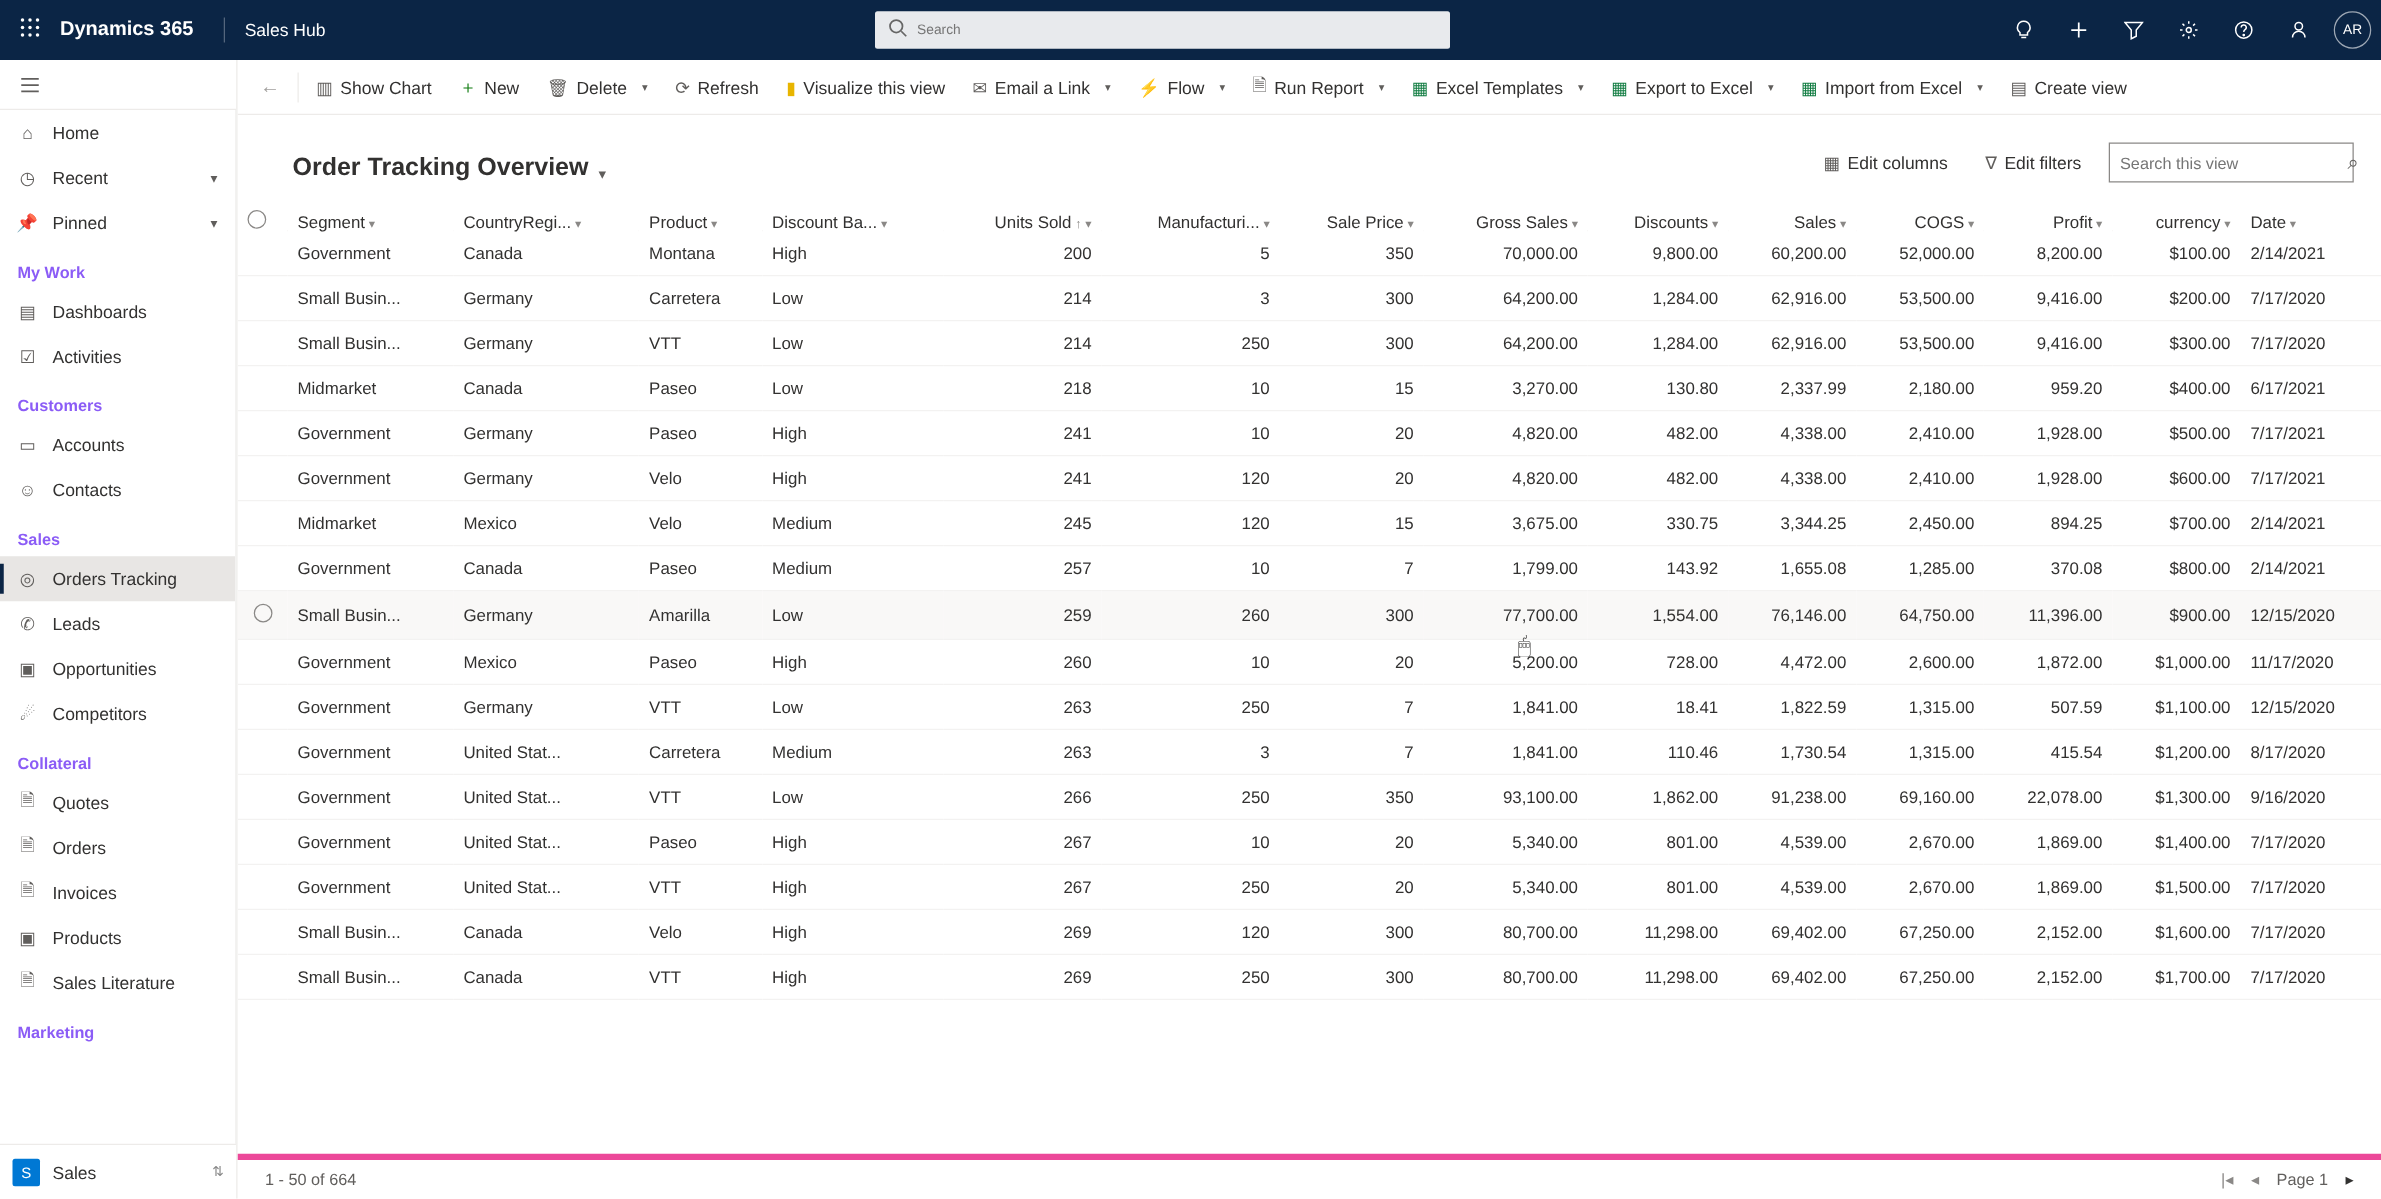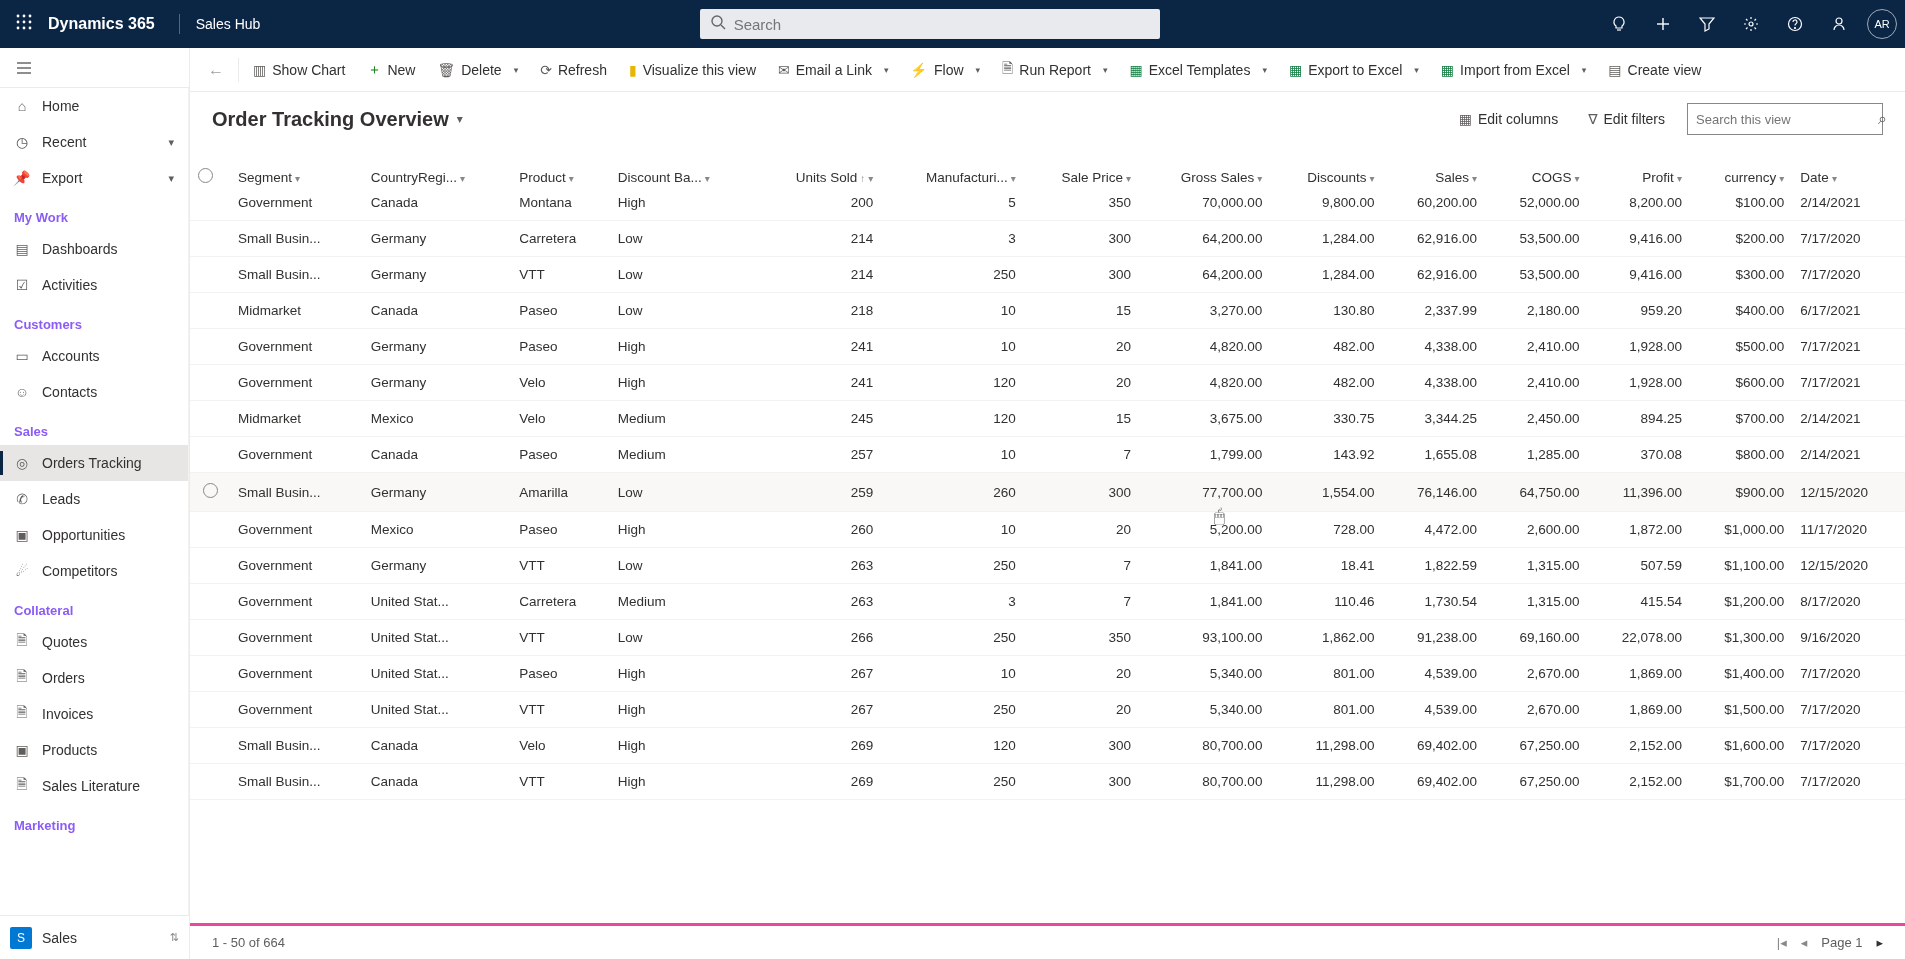--- a/index.html
+++ b/index.html
@@ -6,21 +6,21 @@
 body { width: 1905px; height: 959px; overflow: hidden; background: #fff; color: #323130; }
 
 
 .topbar { height: 48px; background: #0b2545; display: flex; align-items: center; color: #fff; }
 .topbar .waffle { width: 48px; text-align: center; font-size: 18px; }
 .topbar .brand { font-weight: 700; font-size: 16px; padding-right: 24px; }
 .topbar .sep { width: 1px; height: 20px; background: rgba(255,255,255,.3); margin-right: 16px; }
 .topbar .app { font-size: 14px; }
 .topbar .spacer1 { flex: 1; }
 .topbar .search { display: flex; align-items: center; background: #e8eaed; width: 460px; height: 30px; border-radius: 2px; padding: 0 10px; color: #666; gap: 8px; }
-.topbar .search input { border: 0; background: transparent; outline: none; flex: 1; font-size: 15px; color: #701a75; }
+.topbar .search input { border: 0; background: transparent; outline: none; flex: 1; font-size: 11px; color: #701a75; }
 .topbar .icons { display: flex; align-items: center; gap: 4px; padding-right: 8px; }
 .topbar .ticon { width: 40px; height: 48px; display: flex; align-items: center; justify-content: center; cursor: pointer; }
 .topbar .avatar { width: 30px; height: 30px; border-radius: 50%; border: 1px solid rgba(255,255,255,.6); display: flex; align-items: center; justify-content: center; font-size: 11px; margin-left: 4px; }
 
 
 .shell { display: flex; height: calc(100% - 48px); }
 
 
 .sidebar { width: 190px; border-right: 1px solid #edebe9; display: flex; flex-direction: column; font-size: 14px; color: #323130; overflow-y: auto; }
 .sb-ham { height: 40px; display: flex; align-items: center; padding-left: 16px; border-bottom: 1px solid #edebe9; color: #605e5c; }
@@ -38,40 +38,40 @@
 
 
 .main { flex: 1; display: flex; flex-direction: column; overflow: hidden; }
 .cmdbar { height: 44px; border-bottom: 1px solid #edebe9; display: flex; align-items: center; padding: 0 8px; gap: 2px; }
 .cmdbar .back { width: 36px; text-align: center; color: #a19f9d; }
 .cmd { display: flex; align-items: center; height: 44px; padding: 0 10px; gap: 6px; cursor: pointer; font-size: 14px; color: #323130; }
 .cmd .ci { color: #605e5c; display: inline-flex; }
 .cmd.split::after { content: "▾"; font-size: 9px; margin-left: 6px; color: #605e5c; }
 .vsep { width: 1px; height: 24px; background: #edebe9; margin: 0 2px; }
 
-.viewhdr { height: 54px; display: flex; align-items: center; padding: 0 22px; gap: 8px; }
+.viewhdr { height: 54px; display: flex; align-items: flex-end; padding: 0 22px; gap: 8px; margin-left: 22px; }
 .viewhdr .title { font-size: 20px; font-weight: 600; }
 .viewhdr .dd { color: #605e5c; font-size: 12px; }
 .viewhdr .right { margin-left: auto; display: flex; align-items: center; gap: 14px; }
 .viewhdr .ract { display: flex; align-items: center; gap: 6px; padding: 6px 8px; cursor: pointer; font-size: 14px; }
 .viewhdr .ract .ci { color: #605e5c; }
 .viewhdr .searchview { border: 1px solid #8a8886; width: 196px; height: 32px; display: flex; align-items: center; padding: 0 8px; gap: 6px; }
 .viewhdr .searchview input { border: 0; outline: none; flex: 1; font-size: 13px; }
 
 .gridwrap { flex: 1; overflow: auto; }
 table.grid { border-collapse: collapse; width: 100%; font-size: 13.5px; }
 .grid th { text-align: left; font-weight: 400; color: #323130; border-bottom: 1px solid #edebe9; padding: 10px 8px; white-space: nowrap; position: sticky; top: 12px; background: #fff; }
 .grid th .sort, .grid th .drop { font-size: 10px; color: #8a8886; margin-left: 3px; }
 .grid td { border-bottom: 1px solid #f3f2f1; padding: 10px 8px; white-space: nowrap; }
 .grid td.num, .grid th.num { text-align: right; }
 .chkcol { width: 40px; text-align: center; }
 .rowchk { width: 15px; height: 15px; border: 1px solid #8a8886; border-radius: 50%; display: inline-block; }
 .grid tbody tr.hover { background: #f9f8f7; }
 
-.footer { height: 36px; border-top: 3px solid #ec4899; display: flex; align-items: center; padding: 0 22px; font-size: 13px; color: #605e5c; }
+.footer { height: 36px; border-top: 5px solid #ec4899; display: flex; align-items: center; padding: 0 22px; font-size: 13px; color: #605e5c; }
 .footer .right { margin-left: auto; display: flex; align-items: center; gap: 14px; }
 .footer .pg { color: #8a8886; cursor: pointer; }
 
 .cursor { position: absolute; left: 1214px; top: 506px; pointer-events: none; font-size: 18px; }
 
 svg { width: 16px; height: 16px; }
 </style>
 </head>
 <body>
 
@@ -157,21 +157,21 @@
           <span class="ic">⌂</span>
           <span>Home</span>
         </div>
       <div class="sb-item">
           <span class="ic">◷</span>
           <span>Recent</span>
           <span class="chev">▾</span>
         </div>
       <div class="sb-item">
           <span class="ic">📌</span>
-          <span>Export</span>
+          <span>Pinned</span>
           <span class="chev">▾</span>
         </div>
 
       <div class="sb-group">My Work</div>
       <div class="sb-item">
           <span class="ic">▤</span>
           <span>Dashboards</span>
         </div>
       <div class="sb-item">
           <span class="ic">☑</span>

